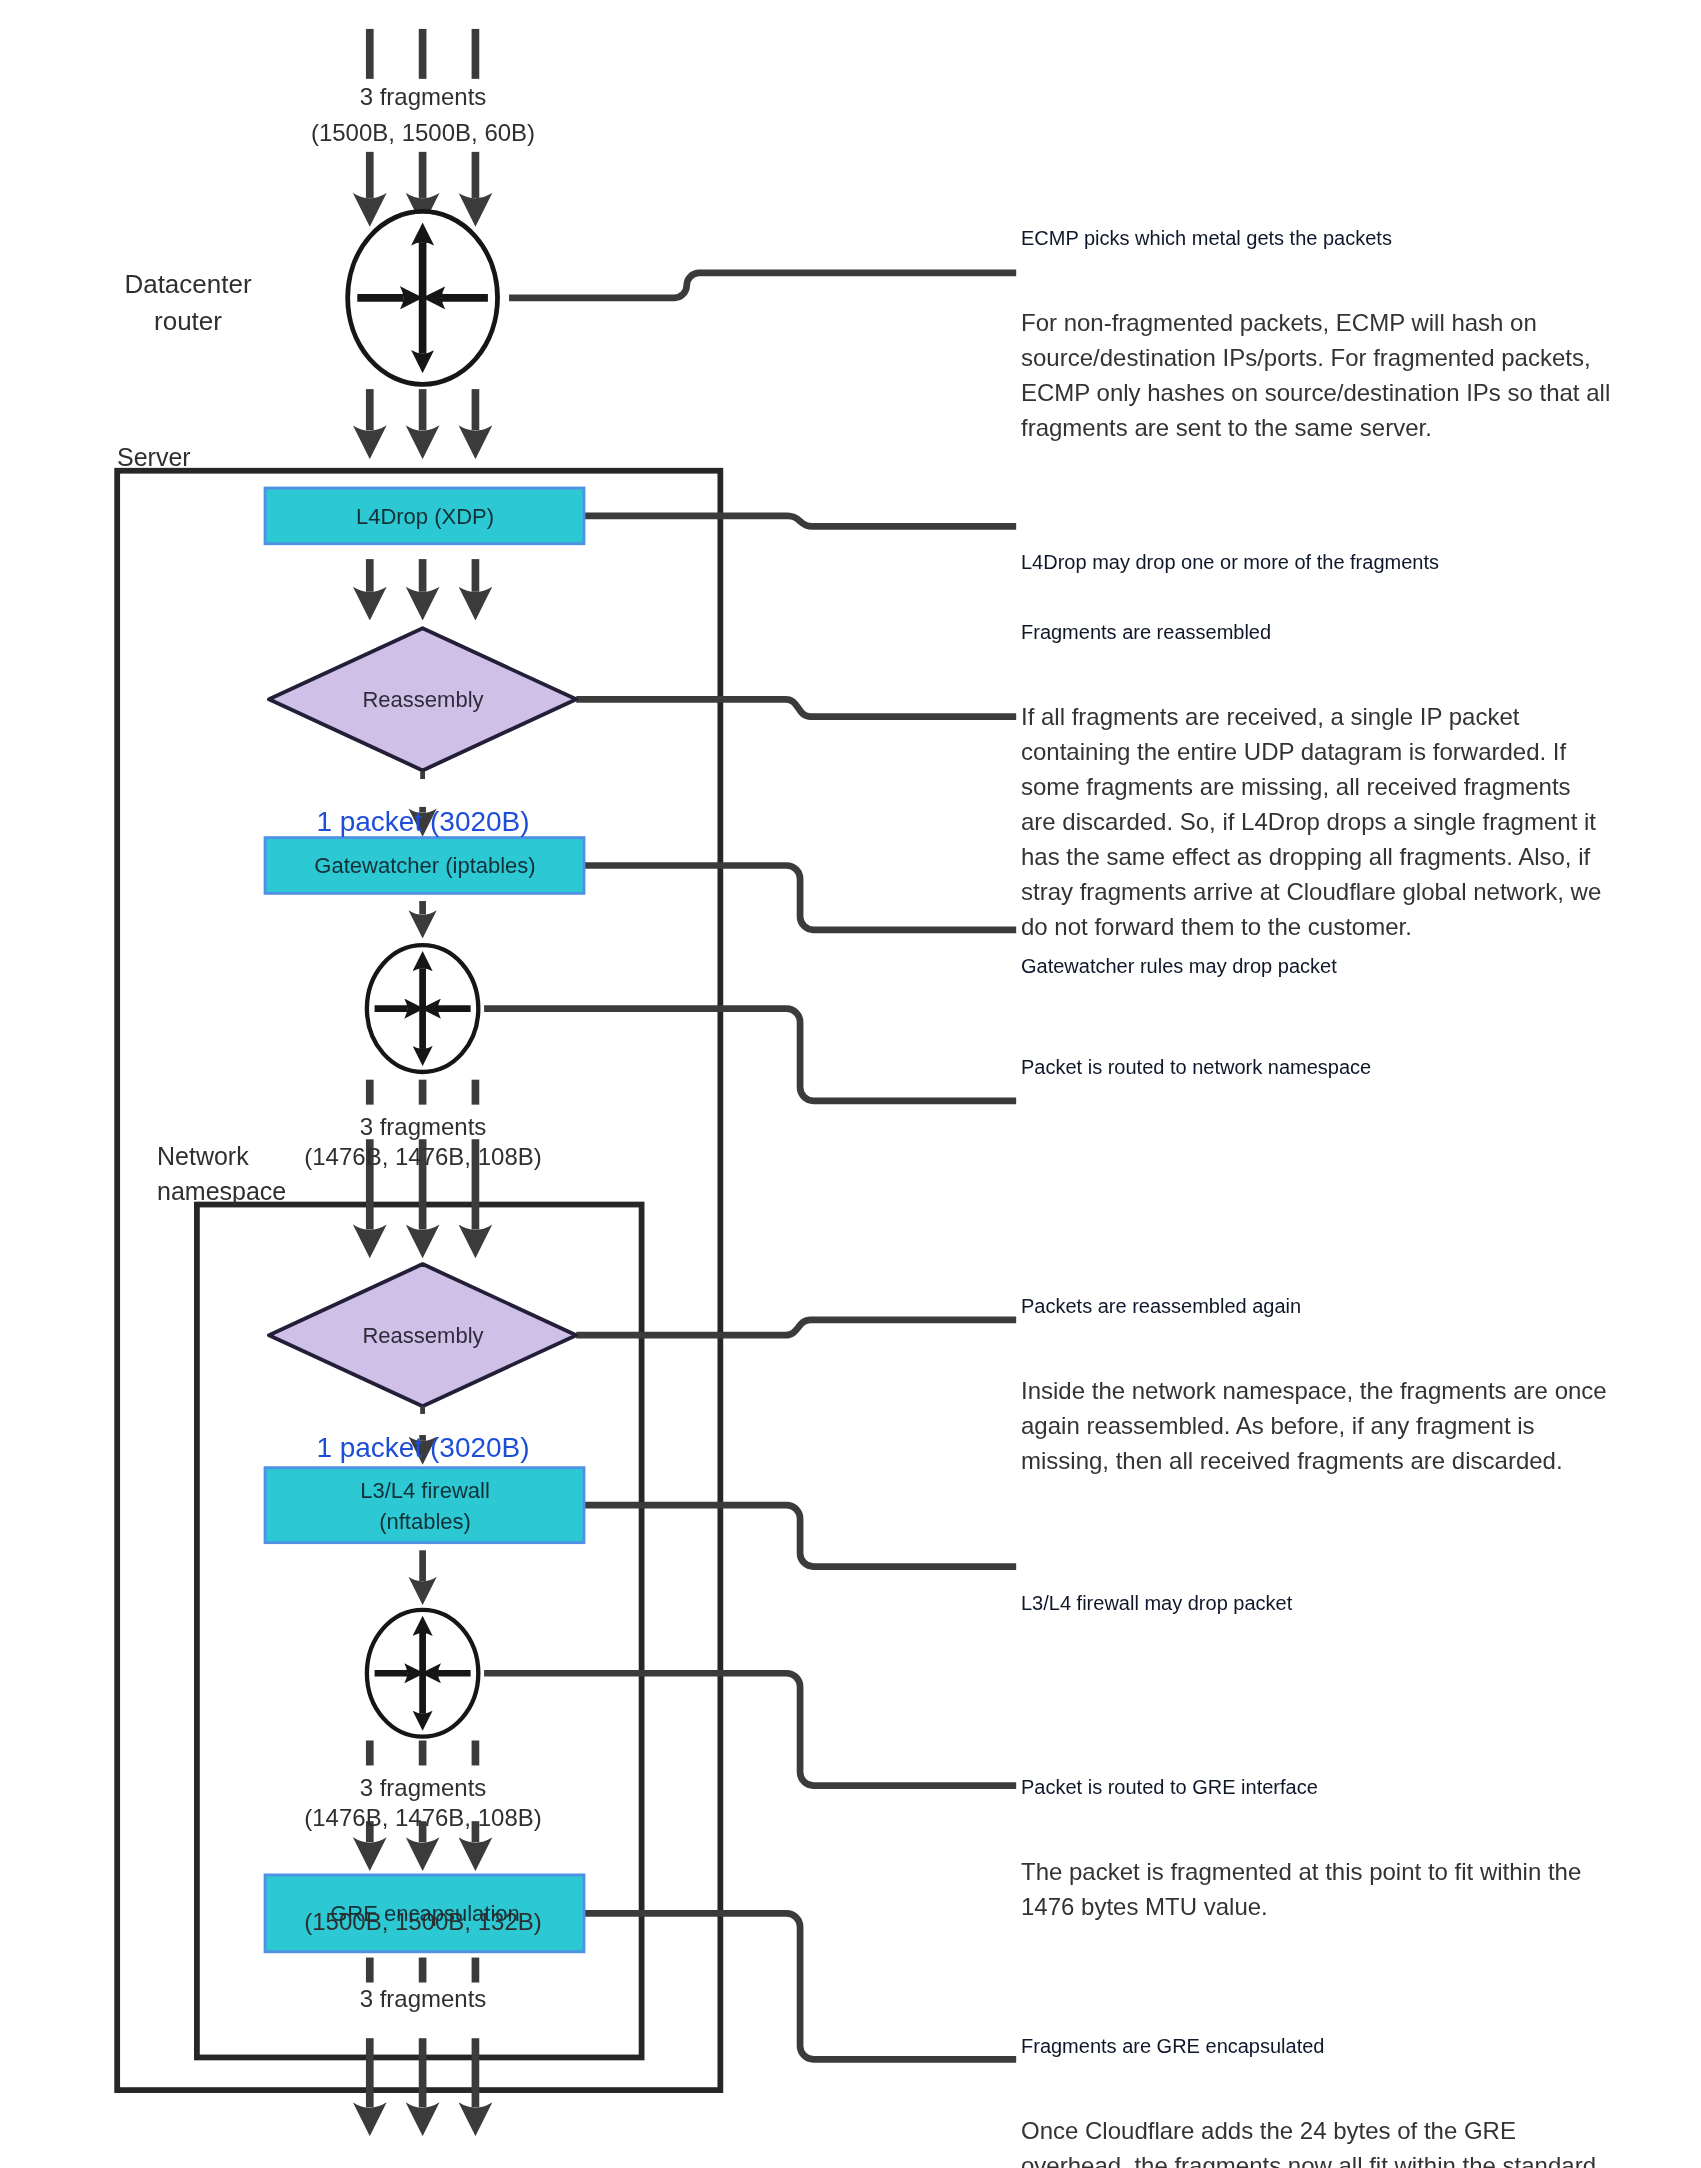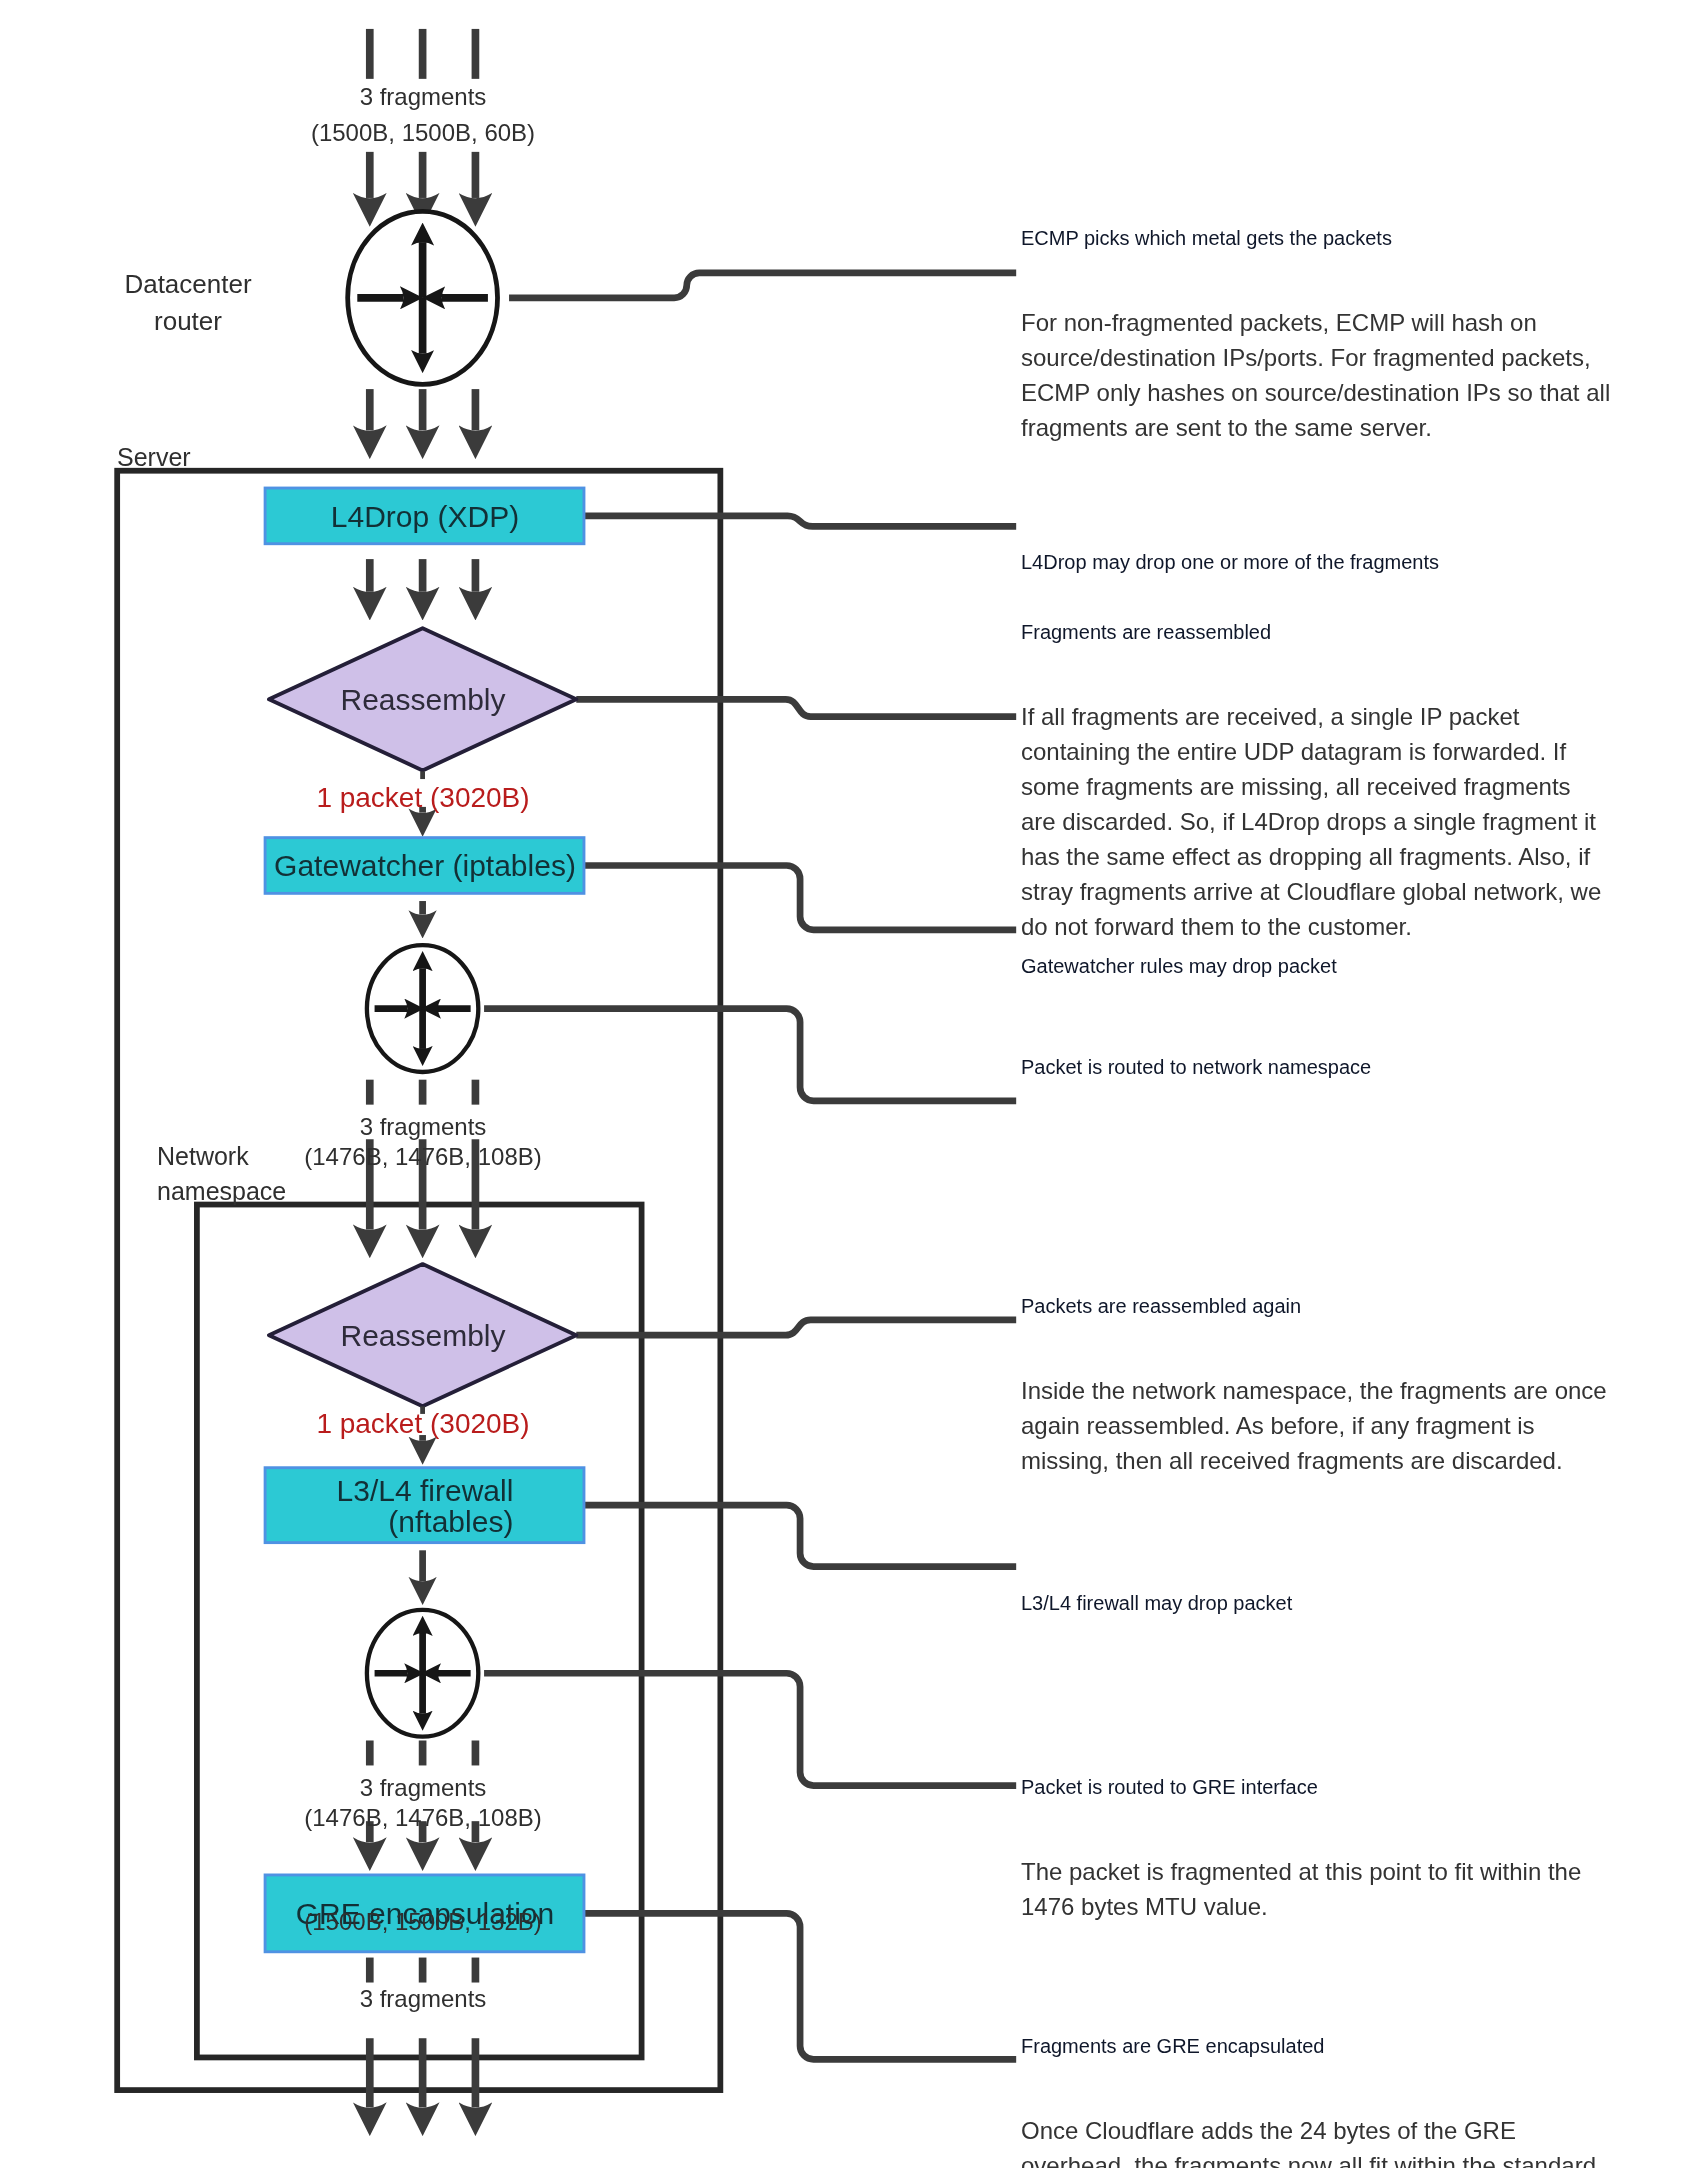--- a/index.html
+++ b/index.html
@@ -8,23 +8,23 @@
     --line:#3b3b3b; --ink:#161616; --text:#333333;
   }
   html,body{margin:0;padding:0;background:#ffffff;}
   .canvas{position:relative;width:1701px;height:2168px;background:#ffffff;overflow:hidden;
           font-family:"Liberation Sans","DejaVu Sans",sans-serif;}
   svg.layer{position:absolute;left:0;top:0;}
   .lbl{position:absolute;font-size:24px;line-height:35px;color:#2f2f2f;white-space:pre;}
   .ctr{transform:translateX(-50%);text-align:center;}
   .side{font-size:26px;line-height:37px;}
   .outer{font-size:25px;line-height:35px;}
-  .node-lbl{font-size:30px;line-height:31px;color:#123036;text-align:right;}
+  .node-lbl{font-size:22px;line-height:31px;color:#123036;}
   .dec-lbl{color:#2e2b3a;}
-  .big{font-size:28px;line-height:35px;color:#b91c1c;}
+  .big{font-size:28px;line-height:35px;color:#1d4ed8;margin-top:24px;}
   .ann{position:absolute;left:1021px;white-space:pre;}
   .ann-h{font-weight:400;font-size:20px;line-height:35px;color:#0f172a;}
   .ann-b{font-weight:400;font-size:24px;line-height:35px;color:var(--text);margin-top:13px;}
   .proc{fill:var(--process-fill);stroke:var(--process-border);stroke-width:3px;}
   .dec{fill:var(--decision-fill);stroke:var(--decision-border);stroke-width:4px;stroke-linejoin:round;}
   .frame{fill:none;stroke:#262626;stroke-width:6px;}
   .conn{fill:none;stroke:var(--line);stroke-width:7px;}
   .shaft{stroke:var(--line);stroke-width:8px;}
   .shaft7{stroke:var(--line);stroke-width:7px;}
   .dash{stroke:var(--line);stroke-width:8px;}

